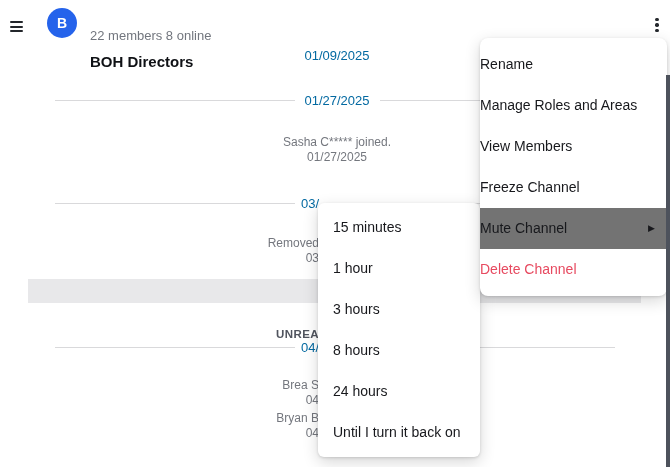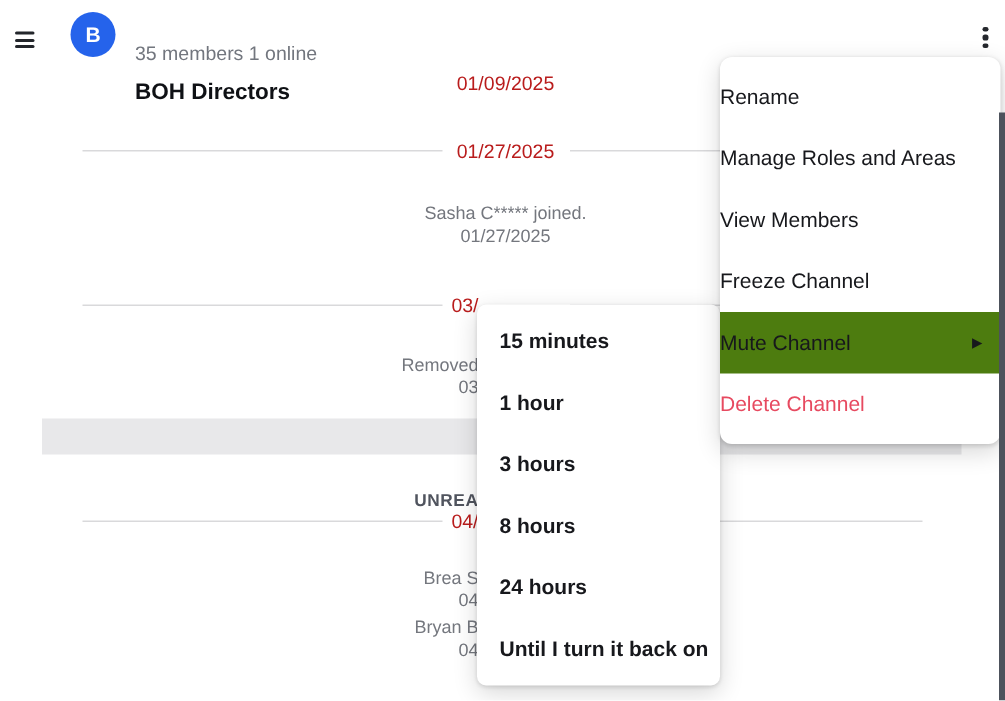--- a/index.html
+++ b/index.html
@@ -16,54 +16,54 @@
   .hamburger span{display:block;height:2px;background:#23262b;border-radius:1px;}
   .avatar{position:absolute;left:47px;top:8px;width:30px;height:30px;border-radius:50%;
     color:#fff;font-size:14px;font-weight:bold;display:flex;align-items:center;justify-content:center;}
   .chan-title{position:absolute;left:90px;top:8px;font-size:15px;font-weight:bold;color:#0f1115;white-space:nowrap;margin-top:45px;}
   .chan-sub{position:absolute;left:90px;top:28px;font-size:13px;color:#72767e;white-space:nowrap;}
   .kebab{position:absolute;left:651px;top:16px;width:12px;height:18px;cursor:pointer;
     display:flex;flex-direction:column;align-items:center;justify-content:center;gap:2.4px;}
   .kebab i{width:3.4px;height:3.4px;border-radius:50%;background:#25282d;}
   
   .center{position:absolute;left:137px;width:400px;text-align:center;white-space:nowrap;}
-  .datetxt{font-size:13px;color:#b91c1c;}
+  .datetxt{font-size:13px;color:#0369a1;}
   .sys{font-size:12px;color:#74777e;line-height:15px;}
   .sepline{position:absolute;height:1px;background:#d9d9db;}
   .frag{position:absolute;right:351px;text-align:right;white-space:nowrap;}
   .unread{position:absolute;left:28px;top:279px;width:613px;height:24px;background:#e8e8ea;z-index:5;}
   .unread .frag{right:322px;line-height:24px;font-size:11.5px;font-weight:bold;
     color:#50545e;letter-spacing:.4px;position:absolute;margin-top:43px;}
   
   .menu{position:absolute;left:480px;top:38px;width:187px;background:#fff;border-radius:8px;
     box-shadow:0 1px 3px rgba(0,0,0,.14),0 5px 16px rgba(0,0,0,.16);padding:6px 0;z-index:30;}
   .menu-item{height:41px;line-height:41px;padding:0 0;font-size:14px;color:#17181c;
     position:relative;cursor:pointer;white-space:nowrap;}
-  .menu-item.highlight{background:#4d7c0f;}
+  .menu-item.highlight{background:#737373;}
   .menu-item.danger{color:#e74a60;}
   .submenu-arrow{position:absolute;right:12px;top:0;font-size:9px;color:#17181c;}
   .submenu{position:absolute;left:318px;top:203px;width:162px;background:#fff;border-radius:6px;
-    box-shadow:0 1px 3px rgba(0,0,0,.14),0 5px 16px rgba(0,0,0,.16);padding:4px 0;z-index:20;font-weight:bold;}
+    box-shadow:0 1px 3px rgba(0,0,0,.14),0 5px 16px rgba(0,0,0,.16);padding:4px 0;z-index:20;}
   .submenu-item{height:41px;line-height:41px;padding:0 15px;font-size:14px;color:#17181c;
     cursor:pointer;white-space:nowrap;}
   
   .scroll-thumb{position:absolute;left:666px;top:75px;width:4px;height:392px;background:#4d525c;z-index:60;}
 </style>
 </head>
 <body>
 
 <div class="header">
   <div class="hamburger">
     <span></span>
       <span></span>
       <span></span>
   </div>
   <div class="avatar" style="background: rgb(37, 99, 235);">B</div>
   <div class="chan-title">BOH Directors</div>
-  <div class="chan-sub">35 members 1 online</div>
+  <div class="chan-sub">22 members 8 online</div>
   <div class="kebab">
     <i></i>
       <i></i>
       <i></i>
   </div>
 </div>
 
 <div class="center datetxt" style="top:48px;">01/09/2025</div>
 
 <div class="sepline" style="left:55px;width:240px;top:100px;"></div>

